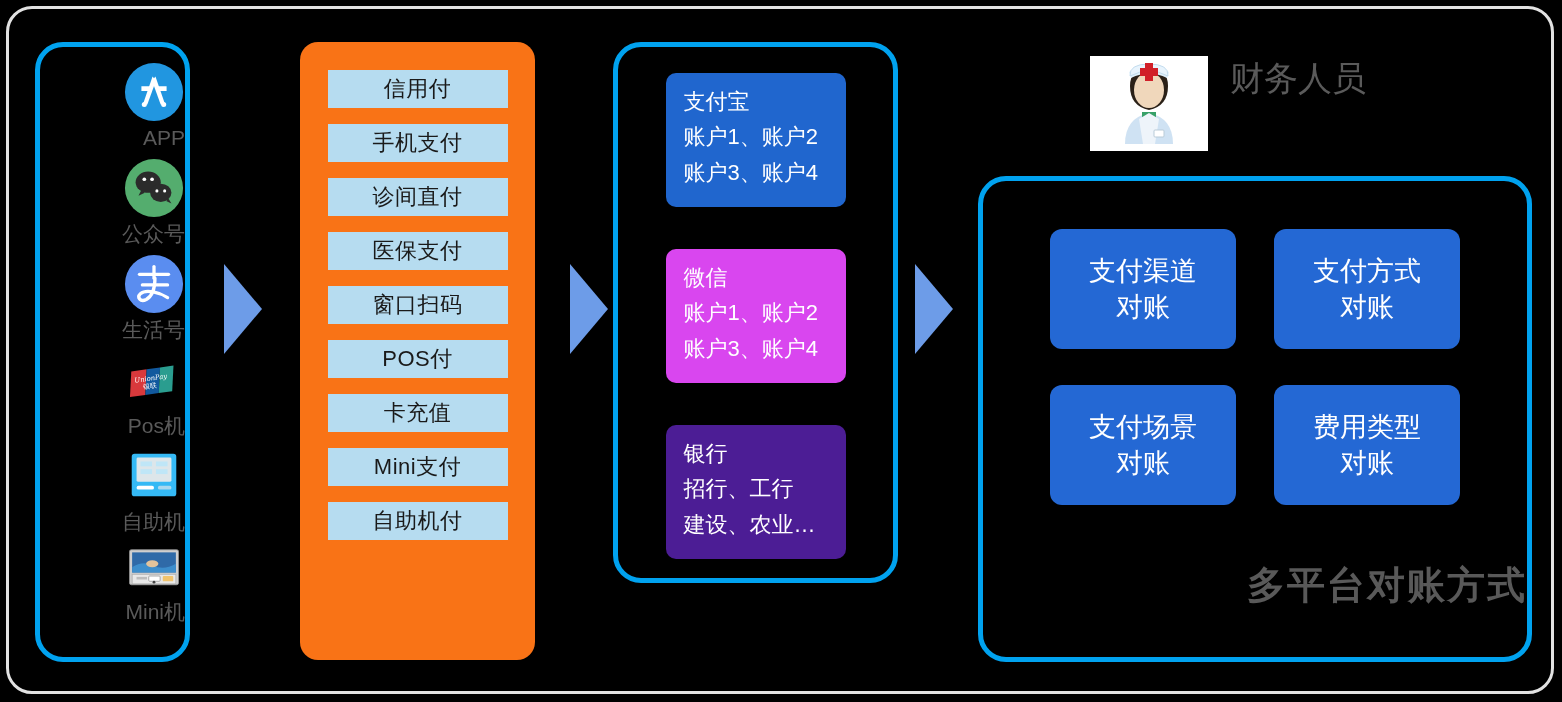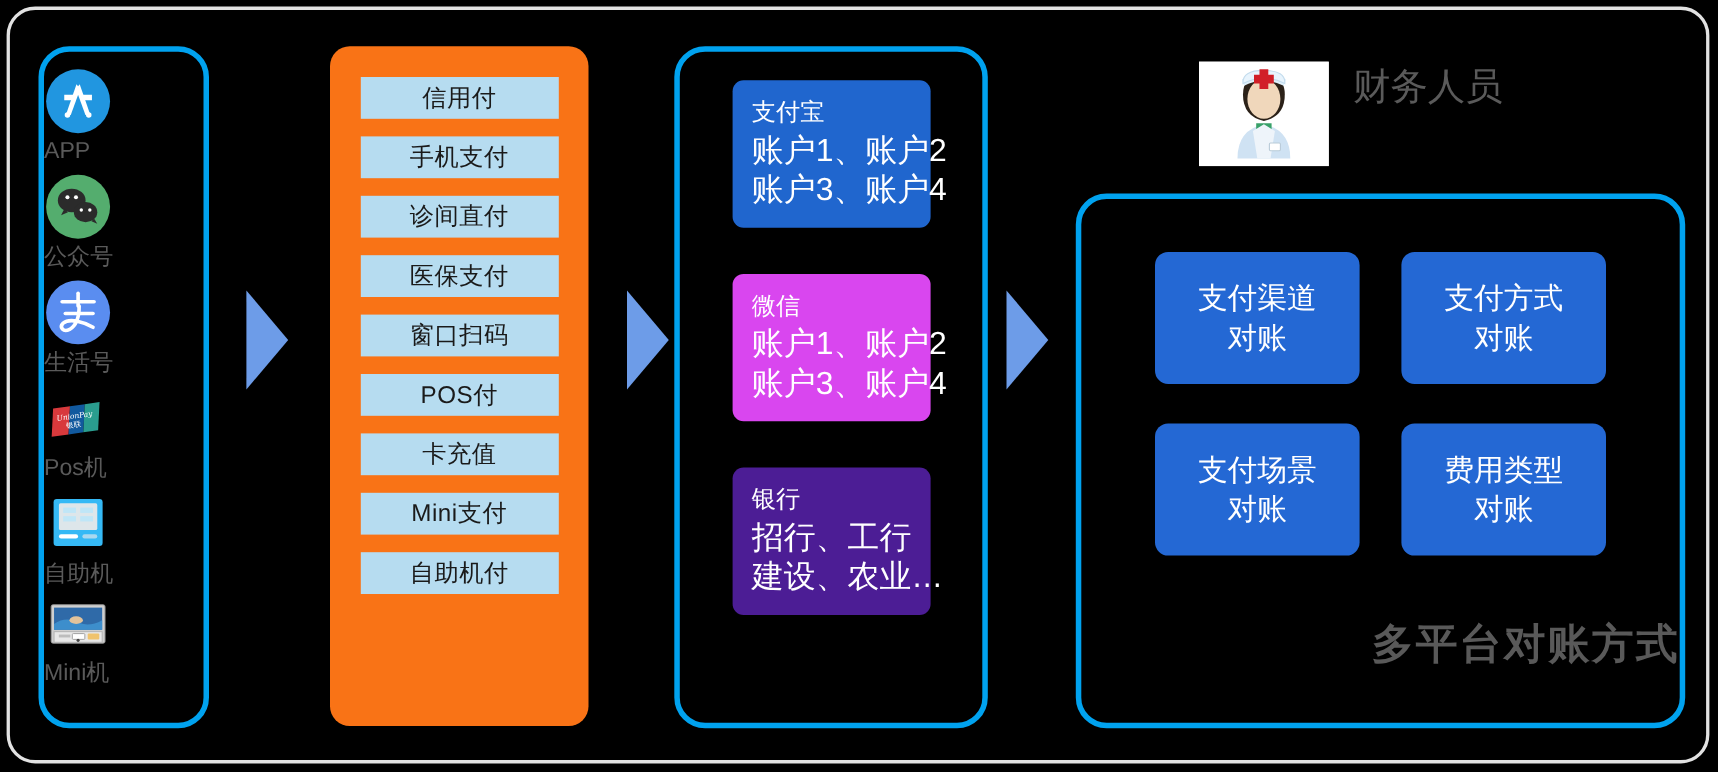--- a/index.html
+++ b/index.html
@@ -55,21 +55,21 @@
     left: 0; top: 14px;
     width: 100%;
     display: flex;
     flex-direction: column;
     align-items: center;
     gap: 6px;
   }
   .source-item {
     display: flex;
     flex-direction: column;
-    align-items: flex-start;
+    align-items: flex-end;
     width: 100%;
   }
   .source-label {
     color: #5a5a5a;
     font-size: 21px;
     line-height: 26px;
     margin-top: 2px;
     white-space: nowrap;
   }
   .src-icon {
@@ -123,21 +123,21 @@
     justify-content: center;
     box-sizing: border-box;
     letter-spacing: 0.5px;
   }
 
   
   #col-channels {
     left: 613px;
     top: 42px;
     width: 285px;
-    height: 620px;
+    height: 541px;
   }
   .channel-stack {
     position: absolute;
     left: 0; top: 26px;
     width: 100%;
     display: flex;
     flex-direction: column;
     align-items: center;
     gap: 42px;
   }
@@ -150,21 +150,21 @@
   }
   .channel-card.blue  { background: #2066ce; }
   .channel-card.green { background: #d946ef; }
   .channel-card.gray  { background: #4c1d95; }
   .channel-name {
     font-size: 22px;
     line-height: 34px;
     white-space: nowrap;
   }
   .channel-accounts {
-    font-size: 29px;
+    font-size: 22px;
     line-height: 36px;
     white-space: nowrap;
   }
 
   
   #staff-block {
     position: absolute;
     left: 1090px;
     top: 56px;
     display: flex;

